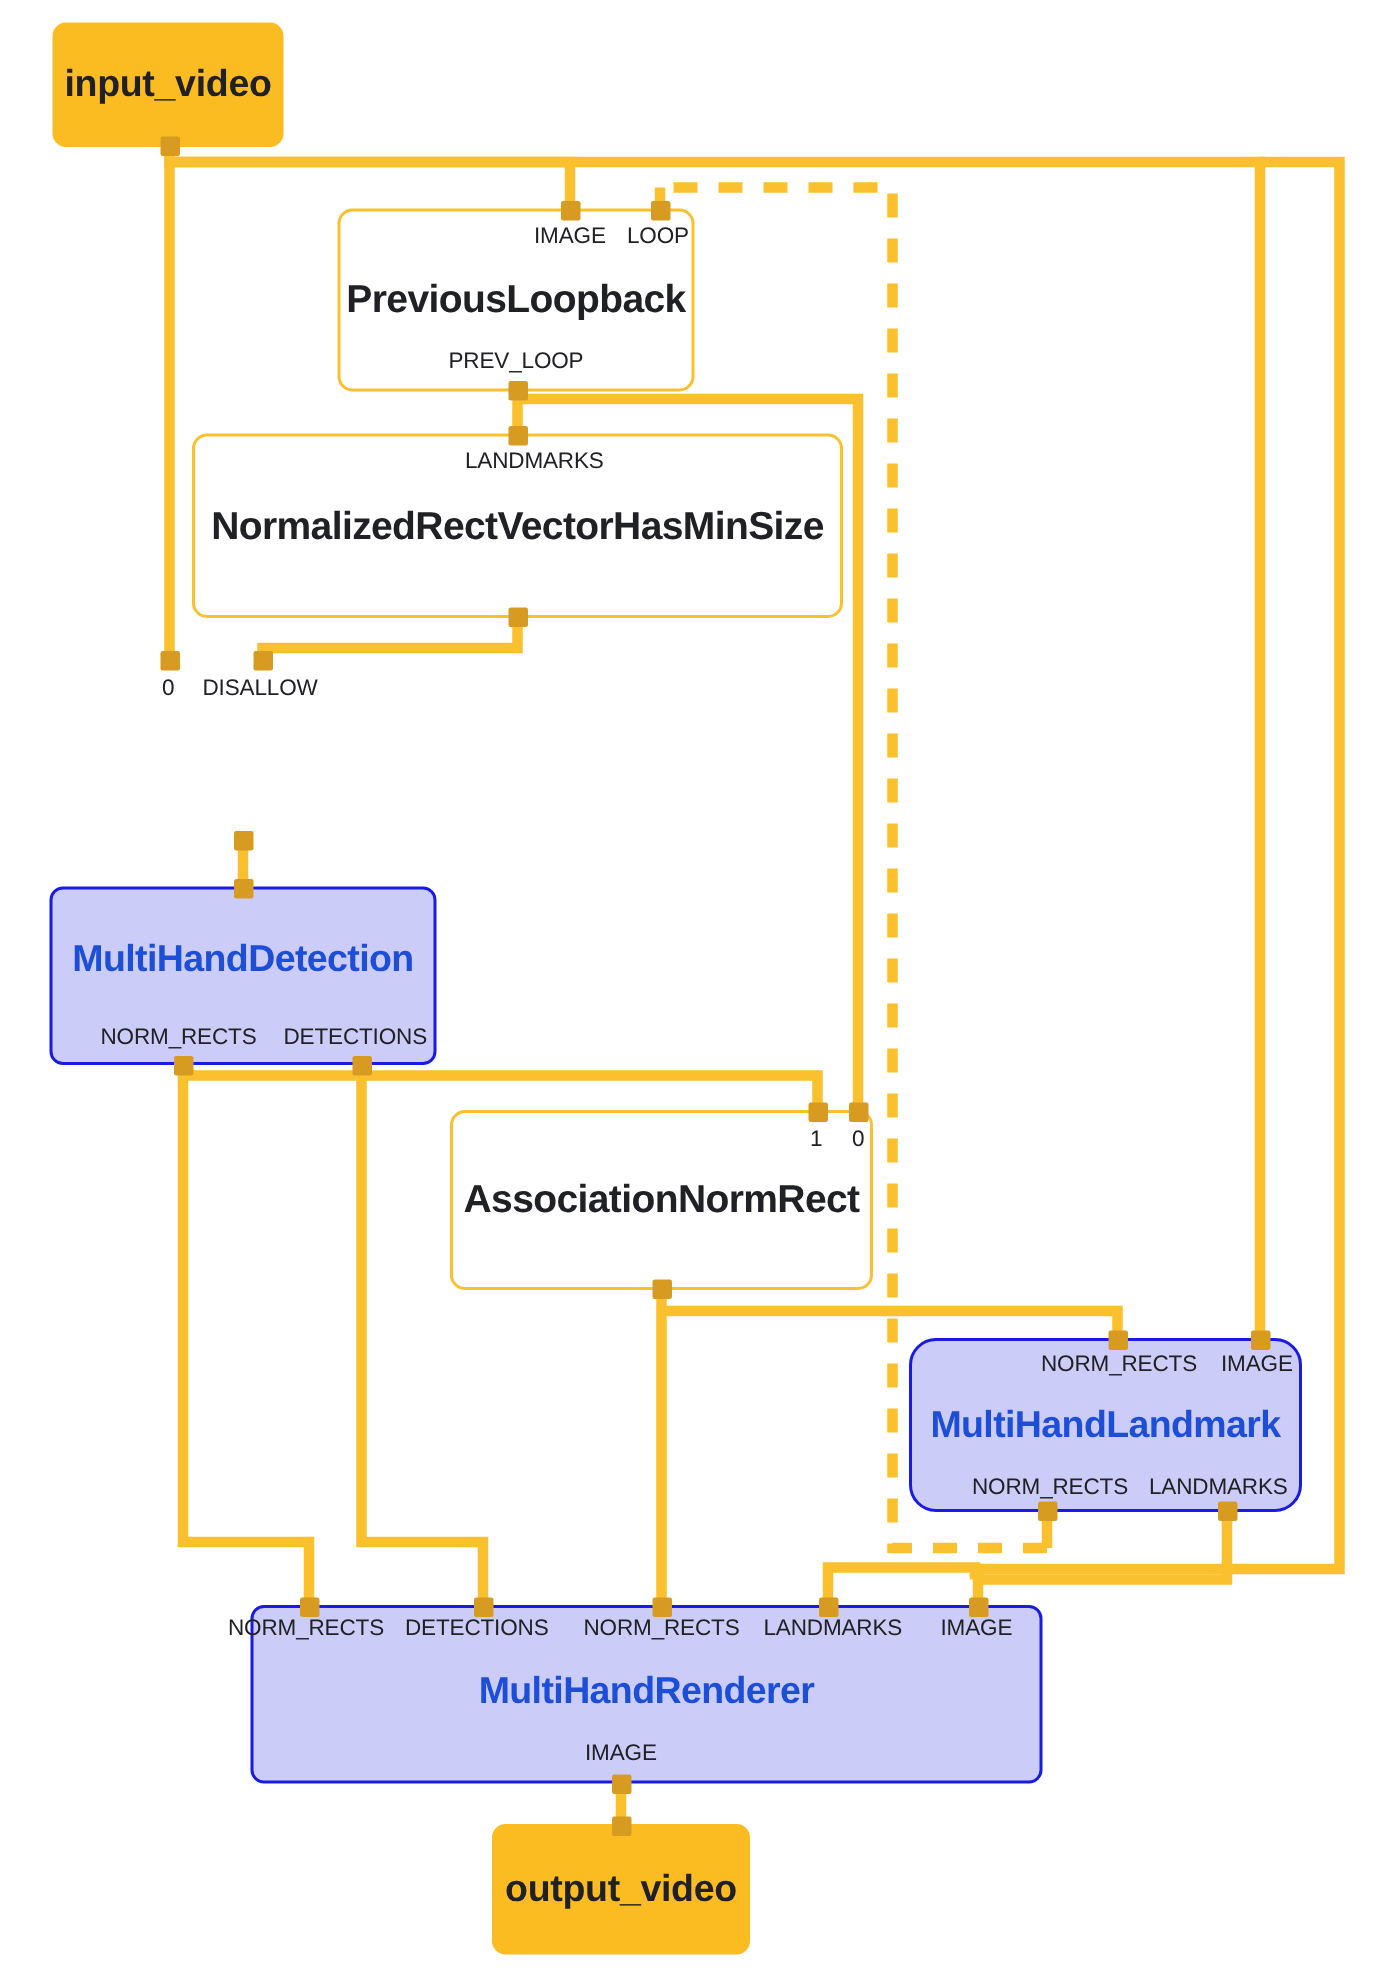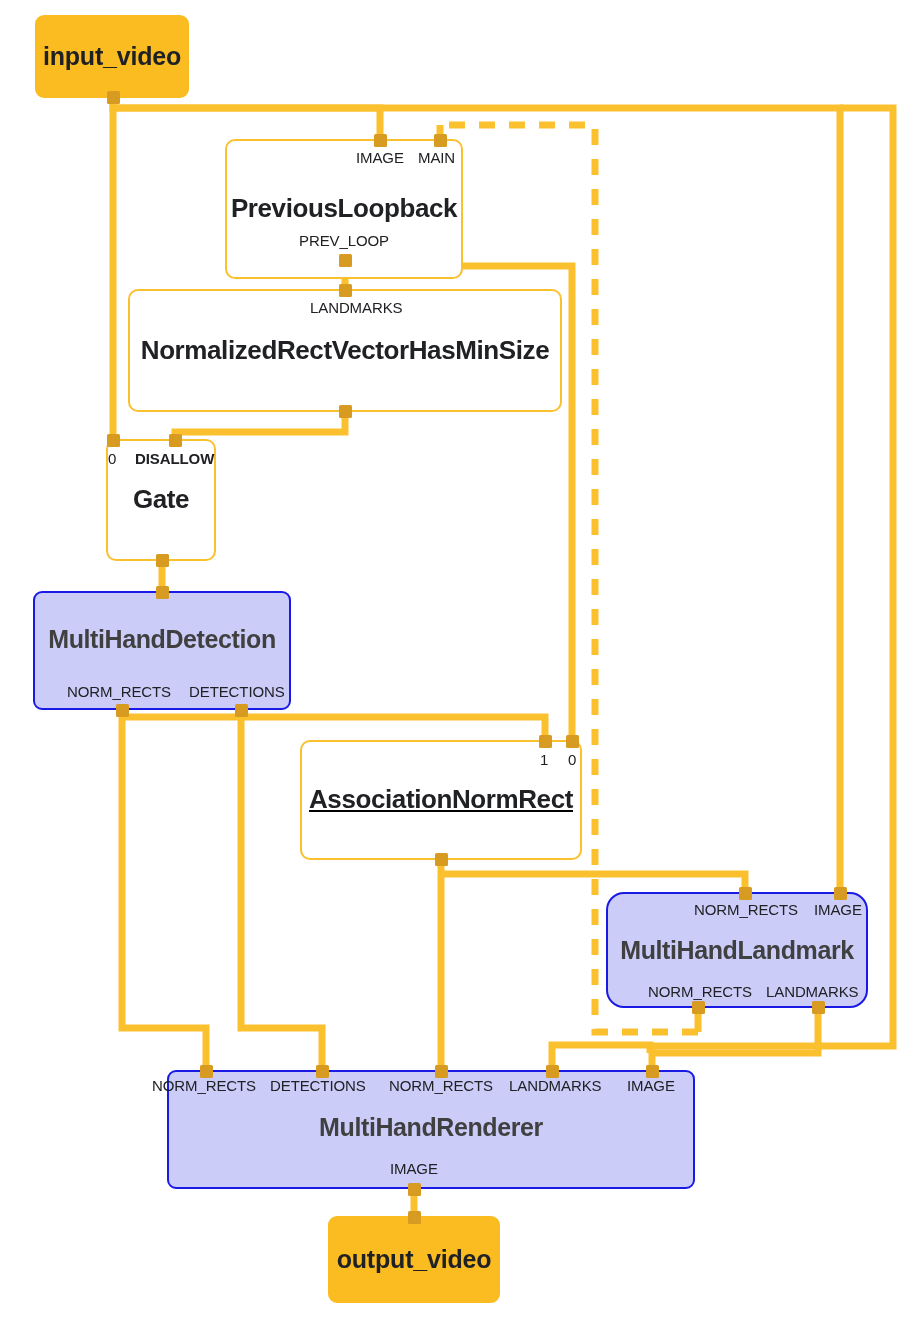--- a/index.html
+++ b/index.html
@@ -56,21 +56,21 @@
     letter-spacing: -0.4px;
   }
   .node-sub {
     background: #ccccf9;
     border: 2.5px solid #1a1ae5;
     border-radius: 9px;
   }
   .node-sub .node-title {
     font-size: 25px;
     font-weight: bold;
-    color: #404040;
+    color: #1d4ed8;
     letter-spacing: -0.4px;
   }
   .node-title {
     text-align: center;
     white-space: nowrap;
     line-height: 1.05;
   }
   .port-label {
     position: absolute;
     font-size: 15px;
@@ -143,56 +143,53 @@
     <path class="edge" d="M 440,125 L 440,140"></path>
 
     <path class="edge" d="M 414,1188 L 414,1216"></path>
   </svg>
 
   <div class="node node-stream" style="left:35px; top:15px; width:154px; height:83px;">
     <span class="node-title">input_video</span>
   </div>
   <div class="port-dot" style="left:107px; top:91px;"></div>
 
-  <div class="node node-calc" style="left:225px; top:139px; width:238px; height:140px;">
+  <div class="node node-calc" style="left:225px; top:139px; width:238px; height:122px;">
     <span class="node-title">PreviousLoopback</span>
   </div>
   <div class="port-label" style="left:356px; top:149px;">IMAGE</div>
-  <div class="port-label" style="left:418px; top:149px;">MAIN</div>
+  <div class="port-label" style="left:418px; top:149px;">LOOP</div>
   <div class="port-label" style="left:299px; top:232px;">PREV_LOOP</div>
   <div class="port-dot" style="left:374px; top:134px;"></div>
   <div class="port-dot" style="left:434px; top:134px;"></div>
   <div class="port-dot" style="left:339px; top:254px;"></div>
 
   <div class="node node-calc" style="left:128px; top:289px; width:434px; height:123px;">
     <span class="node-title">NormalizedRectVectorHasMinSize</span>
   </div>
   <div class="port-label" style="left:310px; top:299px;">LANDMARKS</div>
   <div class="port-dot" style="left:339px; top:284px;"></div>
   <div class="port-dot" style="left:339px; top:405px;"></div>
 
-  <div class="node node-calc" style="left:106px; top:439px; width:110px; height:122px;">
-    <span class="node-title">Gate</span>
-  </div>
   <div class="port-label" style="left:108px; top:450px;">0</div>
-  <div class="port-label" style="left:135px; top:450px;font-weight:bold;">DISALLOW</div>
+  <div class="port-label" style="left:135px; top:450px;">DISALLOW</div>
   <div class="port-dot" style="left:107px; top:434px;"></div>
   <div class="port-dot" style="left:169px; top:434px;"></div>
   <div class="port-dot" style="left:156px; top:554px;"></div>
 
   <div class="node node-sub" style="left:33px; top:591px; width:258px; height:119px;">
     <span class="node-title" style="margin-bottom:22px;">MultiHandDetection</span>
   </div>
   <div class="port-label" style="left:67px; top:683px;">NORM_RECTS</div>
   <div class="port-label" style="left:189px; top:683px;">DETECTIONS</div>
   <div class="port-dot" style="left:156px; top:586px;"></div>
   <div class="port-dot" style="left:116px; top:704px;"></div>
   <div class="port-dot" style="left:235px; top:704px;"></div>
 
-  <div class="node node-calc" style="left:300px; top:740px; width:282px; height:120px;text-decoration:underline;">
+  <div class="node node-calc" style="left:300px; top:740px; width:282px; height:120px;">
     <span class="node-title">AssociationNormRect</span>
   </div>
   <div class="port-label" style="left:540px; top:751px;">1</div>
   <div class="port-label" style="left:568px; top:751px;">0</div>
   <div class="port-dot" style="left:539px; top:735px;"></div>
   <div class="port-dot" style="left:566px; top:735px;"></div>
   <div class="port-dot" style="left:435px; top:853px;"></div>
 
   <div class="node node-sub" style="left:606px; top:892px; width:262px; height:116px;border-radius:18px;">
     <span class="node-title">MultiHandLandmark</span>

